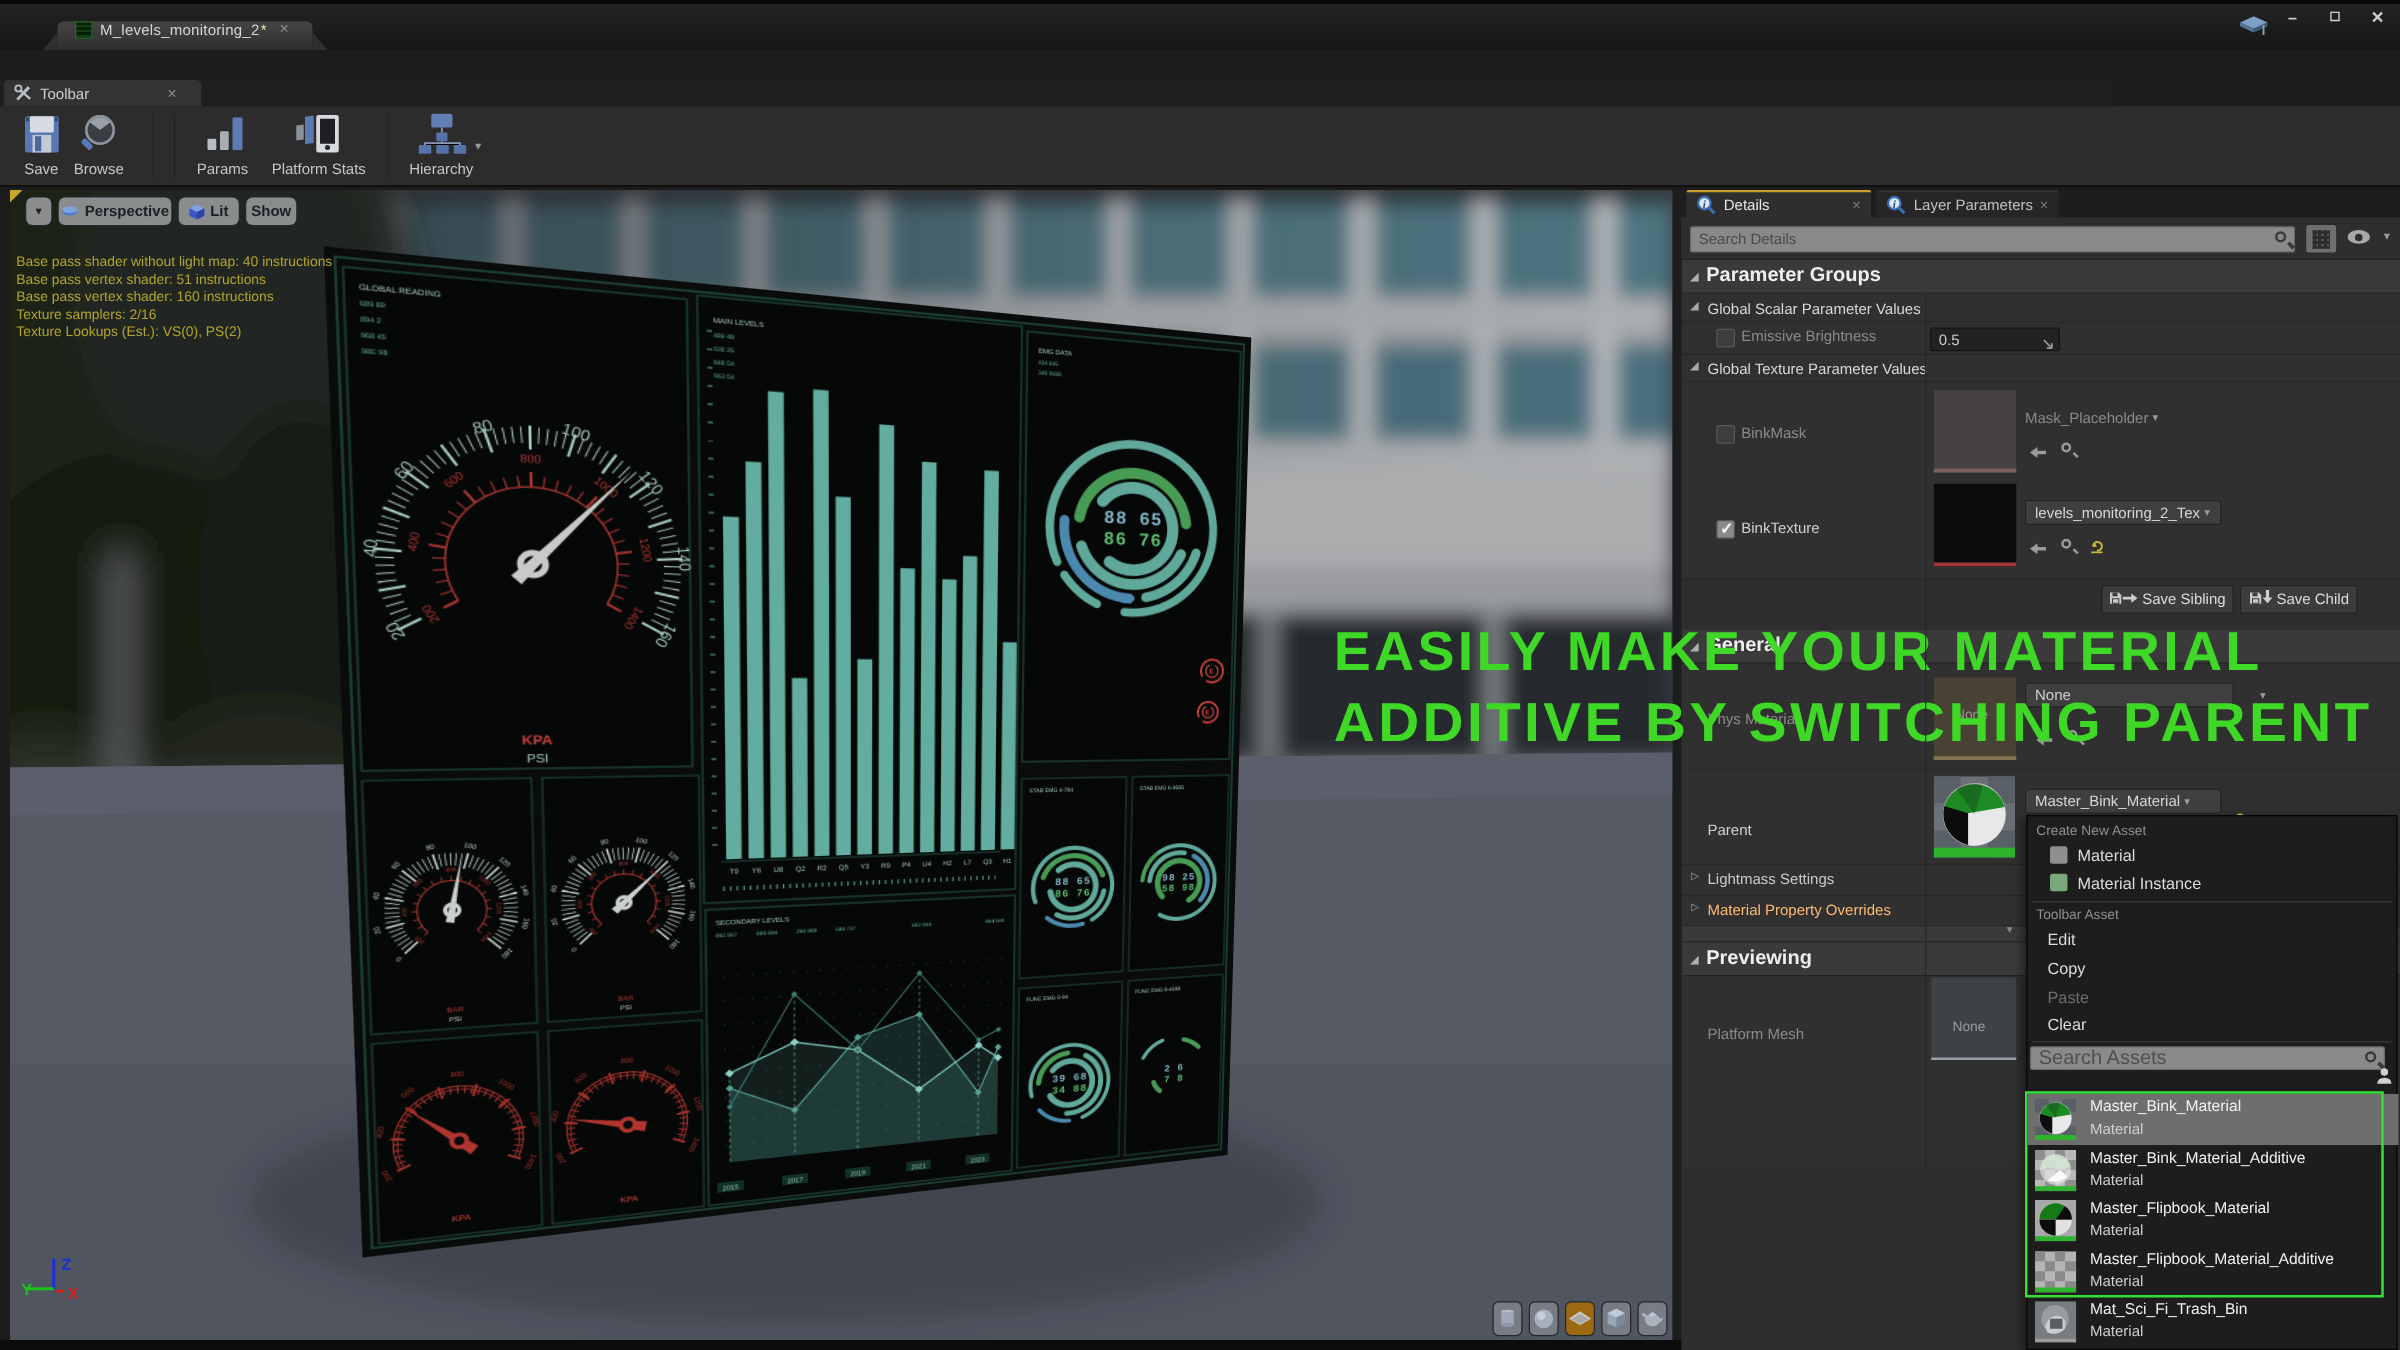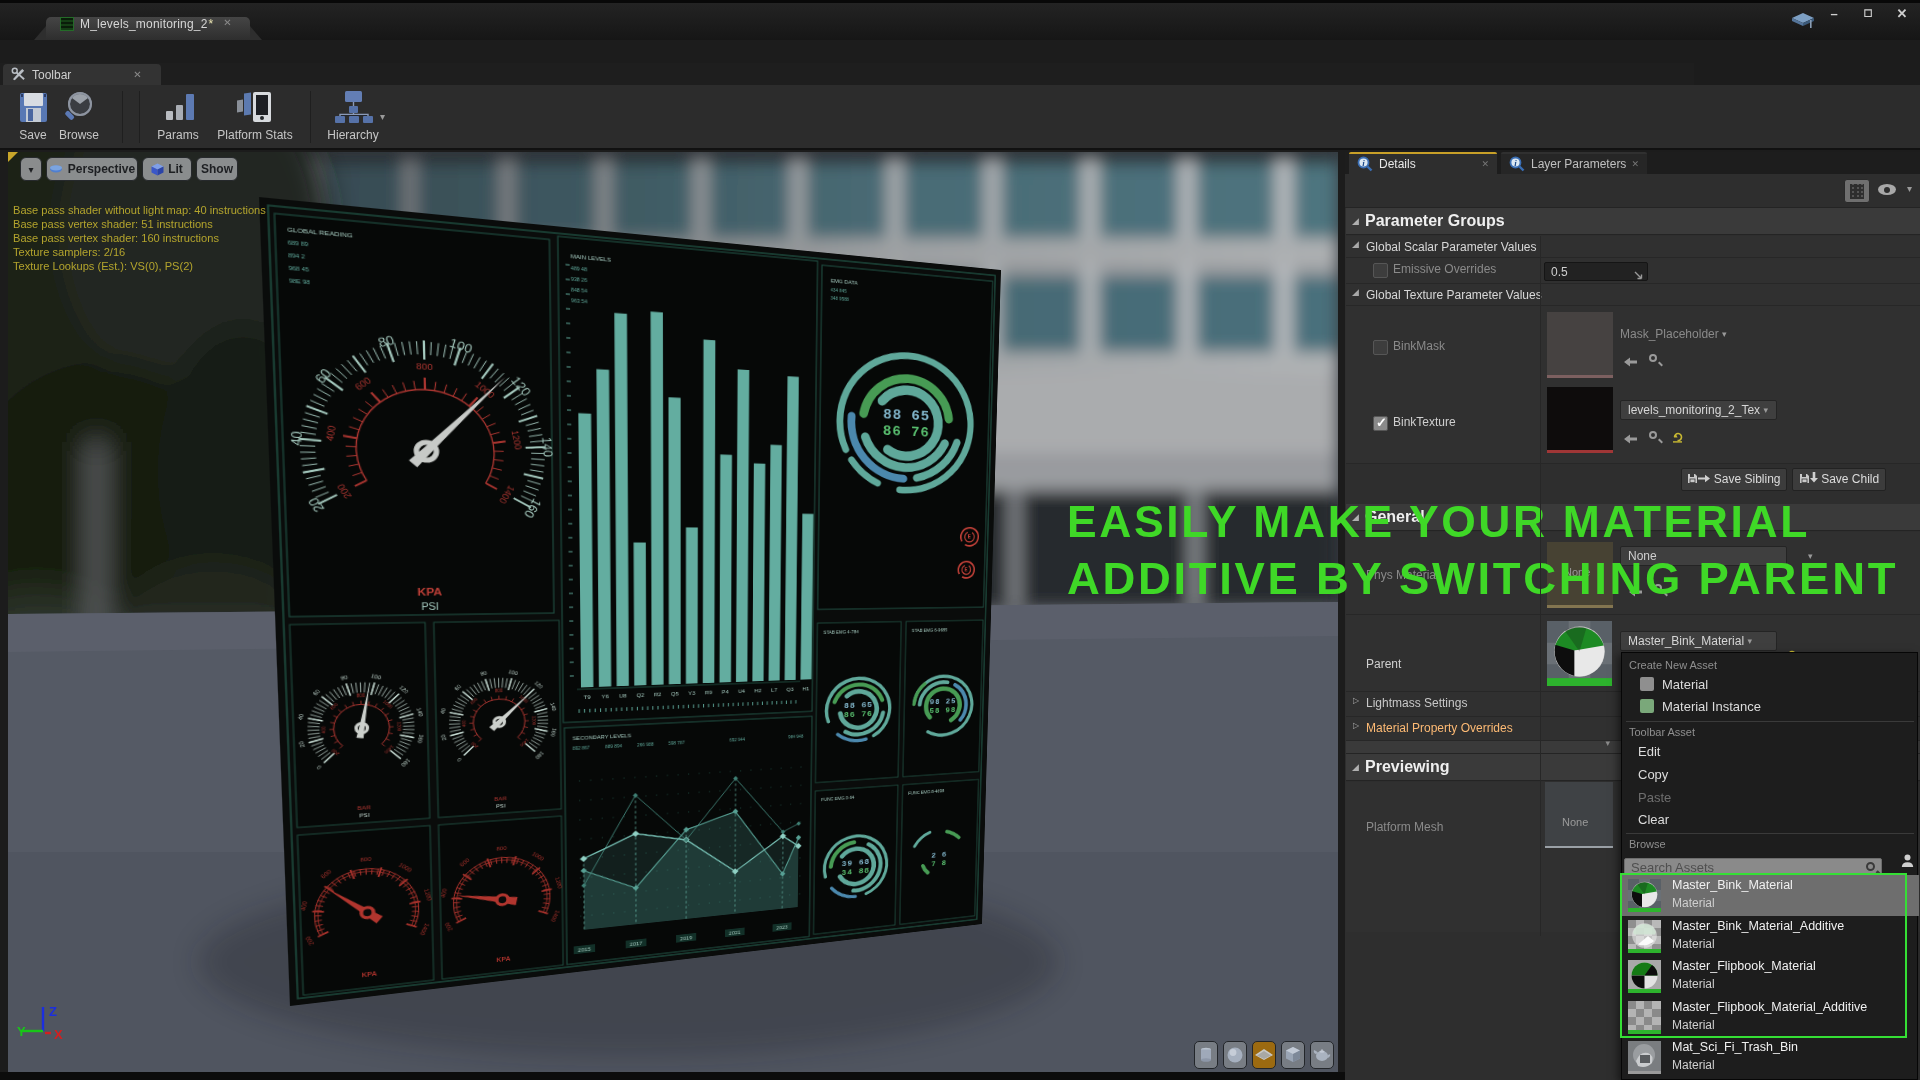--- a/index.html
+++ b/index.html
@@ -92,21 +92,21 @@
 .nonelabel{position:absolute;left:218px;top:34px;color:#9a9a9a;font-size:11px}
 .splitbar{position:absolute;left:0;width:574px;height:13px;background:#3a3a3a;border-bottom:1px solid #242424;text-align:right}
 .splitbar span{position:absolute;right:310px;top:-3px;color:#8a8a8a;font-size:9px}
 #ctxmenu{position:absolute;left:1621px;top:652px;width:297px;height:428px;background:#1d1d1d;border:1px solid #060606;box-shadow:-3px 3px 8px rgba(0,0,0,0.5);font-size:12px}
 .csec{position:absolute;left:7px;color:#8f8f8f;font-size:11px}
 .citem{position:absolute;left:18px;height:22px;color:#dcdcdc;font-size:13px;line-height:20px}
 .citem .micon{display:inline-block;width:14px;height:14px;margin-right:8px;position:relative;top:2px;border-radius:2px;background-image:repeating-linear-gradient(0deg,rgba(0,0,0,0.25) 0 2px,rgba(0,0,0,0) 2px 4px),repeating-linear-gradient(90deg,rgba(0,0,0,0.25) 0 2px,rgba(0,0,0,0) 2px 4px)}
 .citem.c2{left:16px}
 .citem.dis{color:#6e6e6e}
 .csep{position:absolute;left:4px;width:288px;height:1px;background:#3a3a3a}
-.asearch{position:absolute;left:2px;top:205px;width:258px;height:19px;background:#8a8a8a;border:1px solid #6d6d6d;border-radius:2px;color:#4f4f4f;font-size:13px;line-height:18px;padding-left:6px}
+.asearch{position:absolute;left:2px;top:184px;width:284px;height:19px;background:#8a8a8a;border:1px solid #6d6d6d;border-radius:2px;color:#4f4f4f;font-size:16px;line-height:18px;padding-left:6px}
 .person{position:absolute;right:3px;top:201px}
 #alist{position:absolute;left:0;top:222px;width:297px;height:206px;overflow:hidden}
 .aitem{position:absolute;left:0;width:297px;height:41px}
 .aitem.sel{background:#6e6e6e}
 .athumb{position:absolute;left:6px;top:4px;width:33px;height:33px}
 .aname{position:absolute;left:50px;top:3px;color:#f0f0f0;font-size:12.5px}
 .atype{position:absolute;left:50px;top:21px;color:#cfcfcf;font-size:12px}
 #greensel{position:absolute;left:-2px;top:220px;width:287px;height:165px;border:2px solid #35df35;pointer-events:none}
 #bigtext{position:absolute;left:1067px;top:494px;width:900px;color:#3fd827;font-size:44px;font-weight:bold;line-height:56.5px;letter-spacing:2.6px;white-space:nowrap}
 #bigtext span{display:inline-block;transform-origin:0 50%}
@@ -615,38 +615,39 @@
             <text x="6.5" y="10" font-size="9" font-weight="bold" font-style="italic" fill="#1d4a8a" text-anchor="middle" font-family="Liberation Serif,serif">i</text>
             <path d="M10.5 10.5 L14.5 14.5" stroke="#3a6eb4" stroke-width="2.4"></path>
           </svg>Details<span class="tx">✕</span></div>
     <div class="dtab"><svg class="icinfo" width="16" height="16" viewBox="0 0 16 16">
             <circle cx="6.5" cy="6.5" r="5" fill="#dce8f2" stroke="#3a6eb4" stroke-width="1.8"></circle>
             <text x="6.5" y="10" font-size="9" font-weight="bold" font-style="italic" fill="#1d4a8a" text-anchor="middle" font-family="Liberation Serif,serif">i</text>
             <path d="M10.5 10.5 L14.5 14.5" stroke="#3a6eb4" stroke-width="2.4"></path>
           </svg>Layer Parameters<span class="tx">✕</span></div>
   </div>
   <div id="dsearchrow">
+    <div class="searchbox" style="width:484px">Search Details<span class="mag"></span></div>
     <div id="gridbtn">
           <div class="gridglyph"></div>
         </div>
     <div id="eyebtn">
           <span class="eye"></span>
           <span class="ecaret">▾</span>
         </div>
   </div>
   <div id="dbody">
         <div id="vdiv"></div>
     <div class="hdr" style="top:0"><span class="tri">◢</span><b>Parameter Groups</b></div>
     <div class="row" style="top:28px;height:22px">
           <span class="tri2">◢</span>
           <span class="lbl" style="color:#d8d8d8">Global Scalar Parameter Values</span>
         </div>
     <div class="row" style="top:50px;height:26px">
       <span class="cb"></span>
-          <span class="lbl dim">Emissive Overrides</span>
+          <span class="lbl dim">Emissive Brightness</span>
       <div class="valbox" style="left:198px;top:4px;width:104px">0.5<span class="diag"><svg width="9" height="9" viewBox="0 0 9 9">
                 <path d="M1 1 L7.5 7.5 M7.5 7.5 V3.5 M7.5 7.5 H3.5" stroke="#9a9a9a" stroke-width="1.4" fill="none"></path>
               </svg></span></div>
     </div>
     <div class="row" style="top:76px;height:22px">
           <span class="tri2">◢</span>
           <span class="lbl" style="color:#d8d8d8">Global Texture Parameter Values</span>
         </div>
     <div class="row" style="top:98px;height:82px">
       <span class="cb" style="top:34px"></span>

